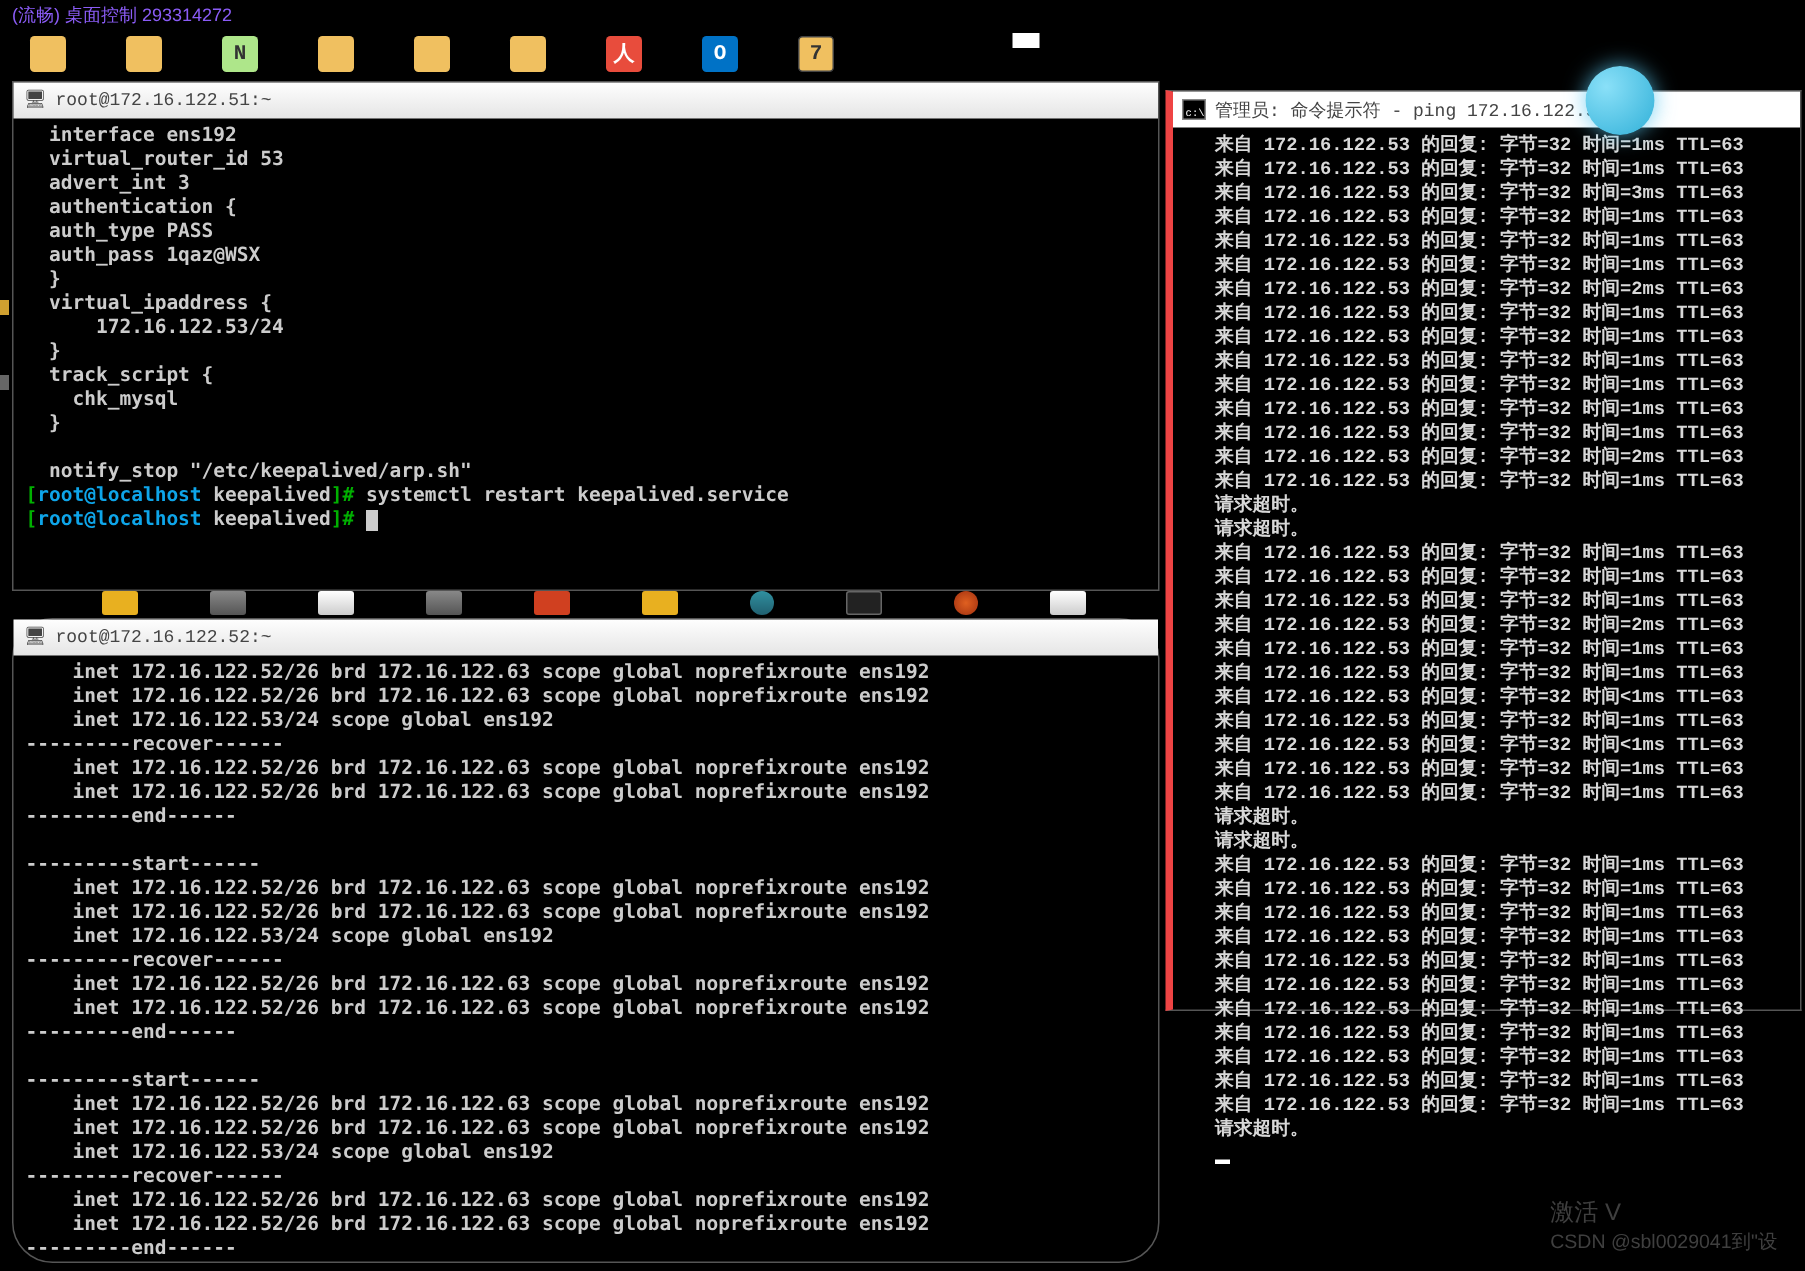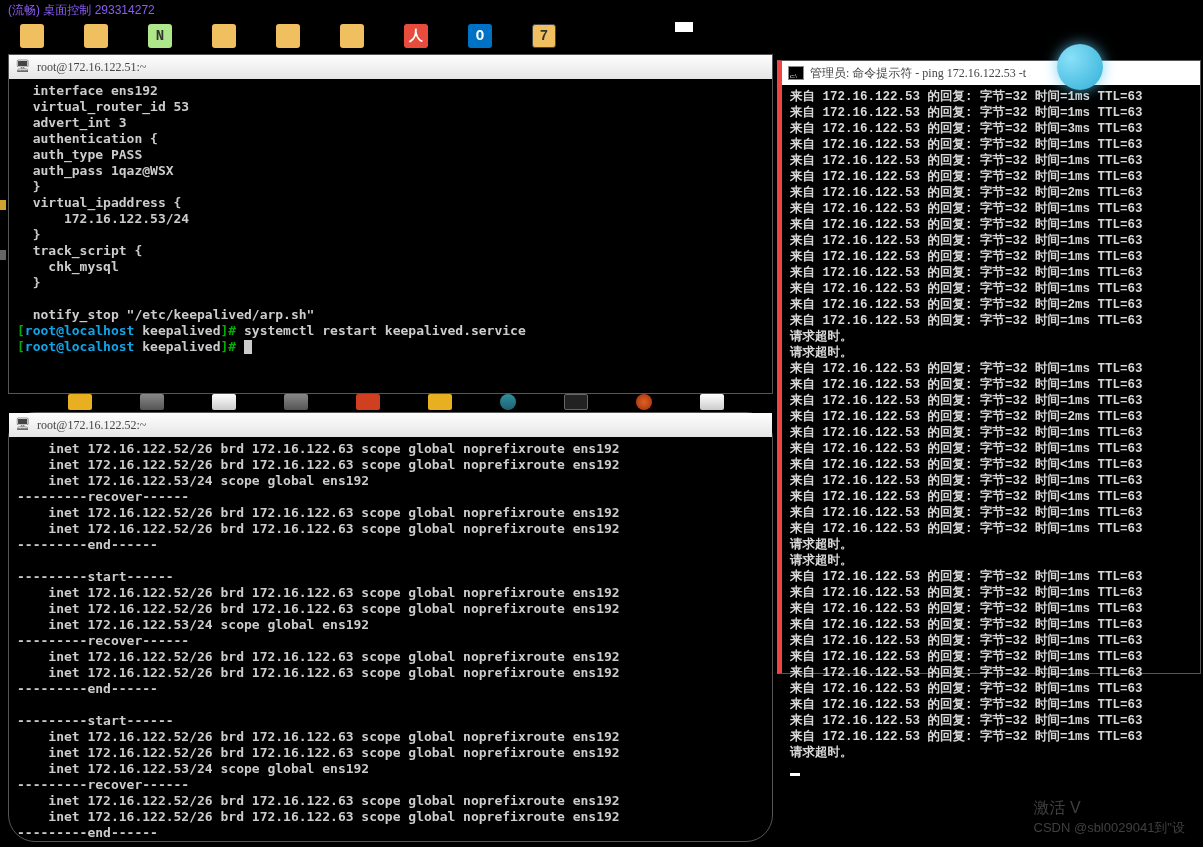--- a/index.html
+++ b/index.html
@@ -50,23 +50,24 @@
   position: absolute;
   background: #000;
   border: 1px solid #555;
 }
 .term-titlebar {
   height: 24px;
   background: linear-gradient(to bottom, #fefefe, #e5e5e5);
   display: flex;
   align-items: center;
   padding: 0 6px;
-  font-family: Liberation Serif, serif;
+  font-family: Liberation Mono, monospace;
   font-size: 12px;
   color: #444;
+  text-align: right;
 }
 .term-icon {
   width: 16px;
   height: 16px;
   margin-right: 6px;
   display: inline-block;
 }
 .putty-icon::before { content: "🖥"; font-size: 12px; }
 .cmd-icon {
   width: 16px; height: 14px;
@@ -241,21 +242,21 @@
     inet 172.16.122.52/26 brd 172.16.122.63 scope global noprefixroute ens192
 ---------end------
 </div>
 </div>
 
 <div class="terminal-window" style="left:777px; top:60px; width:424px; height:614px; border-left:5px solid #ef4444;">
   <div class="term-titlebar" style="background:#fff;">
     <span class="cmd-icon"></span>
     <span>管理员: 命令提示符 - ping   172.16.122.53 -t</span>
   </div>
-  <div class="term-body mono" id="cmd-body" style="font-size:12.5px; line-height:16px; color:#d8d8d8;">来自 172.16.122.53 的回复: 字节=32 时间=1ms TTL=63
+  <div class="term-body mono" id="cmd-body" style="font-size:12.5px; line-height:16px; color:#d8d8d8;margin-left:20px;">来自 172.16.122.53 的回复: 字节=32 时间=1ms TTL=63
 来自 172.16.122.53 的回复: 字节=32 时间=1ms TTL=63
 来自 172.16.122.53 的回复: 字节=32 时间=3ms TTL=63
 来自 172.16.122.53 的回复: 字节=32 时间=1ms TTL=63
 来自 172.16.122.53 的回复: 字节=32 时间=1ms TTL=63
 来自 172.16.122.53 的回复: 字节=32 时间=1ms TTL=63
 来自 172.16.122.53 的回复: 字节=32 时间=2ms TTL=63
 来自 172.16.122.53 的回复: 字节=32 时间=1ms TTL=63
 来自 172.16.122.53 的回复: 字节=32 时间=1ms TTL=63
 来自 172.16.122.53 的回复: 字节=32 时间=1ms TTL=63
 来自 172.16.122.53 的回复: 字节=32 时间=1ms TTL=63

